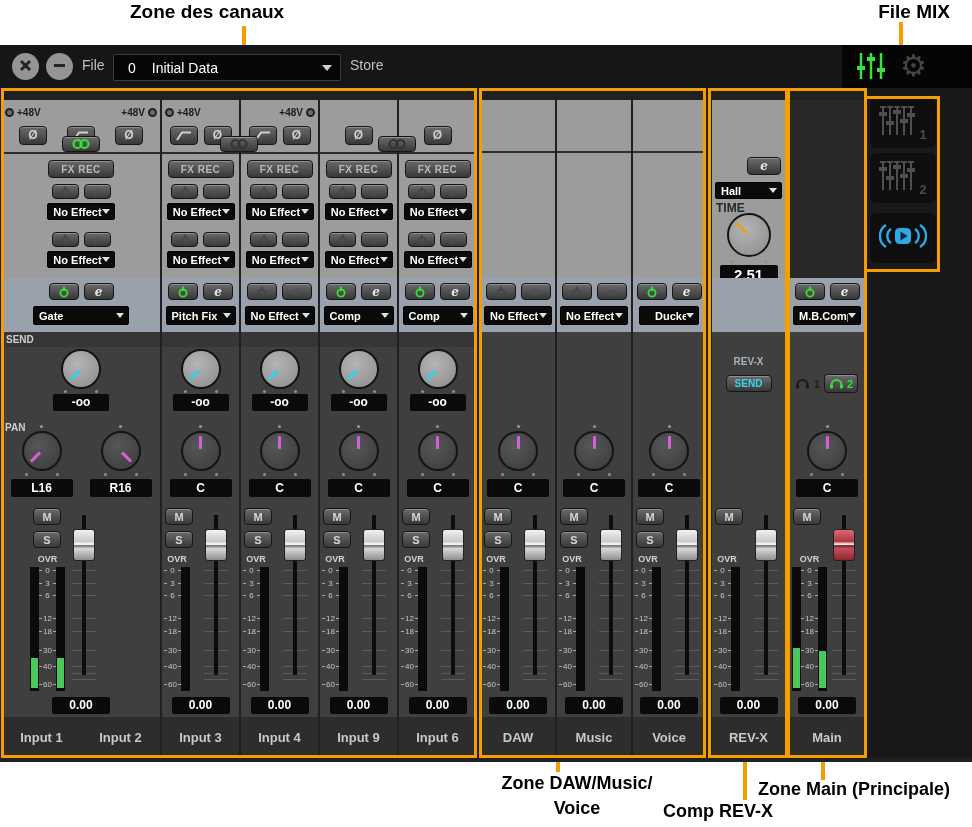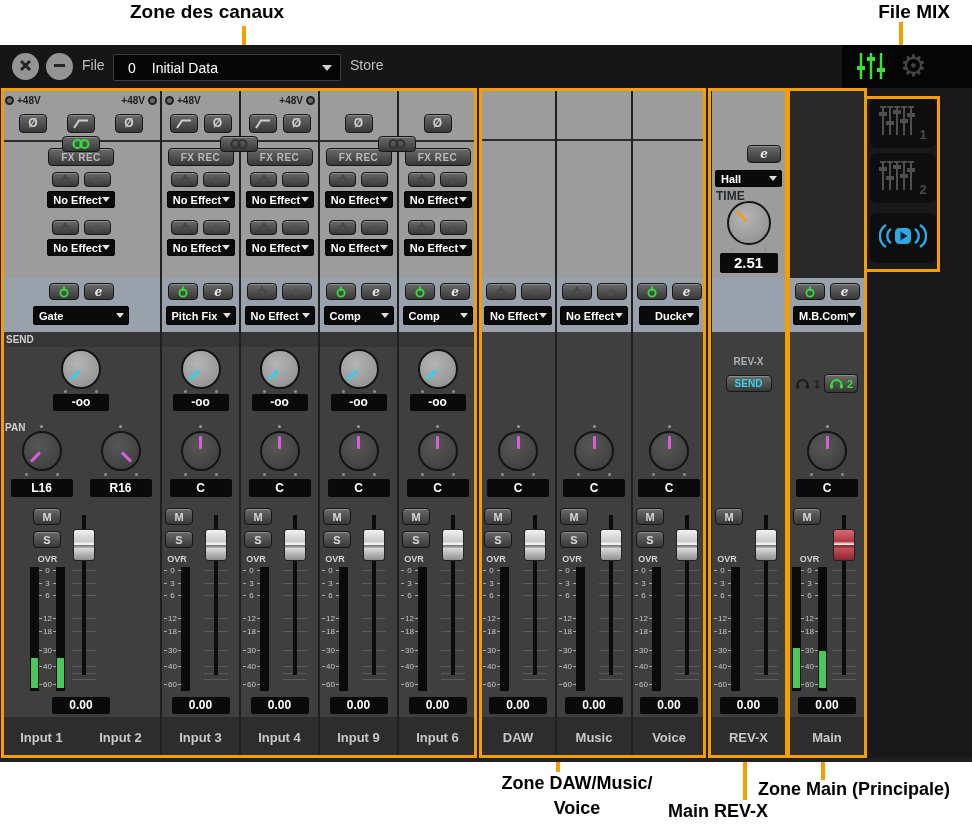--- a/index.html
+++ b/index.html
@@ -22,21 +22,21 @@
   .gear{position:absolute;top:3px;font-size:30px;color:#454545;line-height:36px;}
 
   
   .mixbody{position:absolute;left:0;top:43px;width:972px;height:674px;background:#202020;}
   .sidebar{position:absolute;left:866px;top:0;width:106px;height:670px;background:#191919;}
   .mixtab{position:absolute;left:4px;width:66px;height:50px;background:#0e0e0e;border-radius:7px;display:flex;align-items:center;justify-content:center;gap:2px;}
   .mixtab .n{font-size:13px;font-weight:bold;color:#4a4a4a;align-self:flex-end;margin-bottom:6px;}
 
   .col{position:absolute;top:0;height:670px;}
   .sec{position:absolute;left:0;width:100%;}
-  .sec-top{top:0;height:246px;background:#9c9c9c;}
+  .sec-top{top:12px;height:246px;background:#9c9c9c;}
   .sec-top.dark{background:#282828;}
   .hdiv{position:absolute;left:0;top:51px;width:100%;height:2px;background:#2d2d2d;}
   .sec-strip{top:190px;height:54px;background:#99a1ad;}
   .sec-send{top:244px;height:88px;background:#3f3f3f;}
   .sendband{position:absolute;left:0;top:0;width:100%;height:15px;background:#363636;}
   .sec-pan{top:332px;height:85px;background:#3f3f3f;}
   .sec-fader{top:417px;height:190px;background:#3f3f3f;}
   .sec-value{top:607px;height:22px;background:#3f3f3f;}
   .sec-label{top:629px;height:41px;background:#2d2d2d;display:flex;align-items:center;justify-content:center;color:#c9c9c9;font-size:13px;font-weight:bold;}
 
@@ -95,21 +95,21 @@
   <div class="ann" style="left:130px;top:1px;width:230px;">Zone des canaux</div>
   <div class="ann" style="right:22px;top:1px;">File MIX</div>
   <div class="leader" style="left:242px;top:26px;height:62px;"></div>
   <div class="leader" style="left:899px;top:22px;height:76px;"></div>
 
   <div class="leader" style="left:556px;top:756px;height:16px;"></div>
   <div class="leader" style="left:743px;top:756px;height:44px;"></div>
   <div class="leader" style="left:821px;top:756px;height:24px;"></div>
   <div class="ann" style="left:462px;top:773px;width:230px;text-align:center;font-size:18px;">Zone DAW/Music/</div>
   <div class="ann" style="left:462px;top:798px;width:230px;text-align:center;font-size:18px;">Voice</div>
-  <div class="ann" style="left:648px;top:801px;width:140px;text-align:center;font-size:18px;">Main REV-X</div>
+  <div class="ann" style="left:648px;top:801px;width:140px;text-align:center;font-size:18px;">Comp REV-X</div>
   <div class="ann" style="left:758px;top:779px;font-size:18px;">Zone Main (Principale)</div>
 
   <div class="window">
     <div class="toolbar">
       <div class="circbtn" style="left:12px;">
         <span><svg width="13" height="13">
               <line x1="2" y1="2" x2="11" y2="11" stroke="#252525" stroke-width="3"></line>
               <line x1="11" y1="2" x2="2" y2="11" stroke="#252525" stroke-width="3"></line>
             </svg></span>
       </div>

